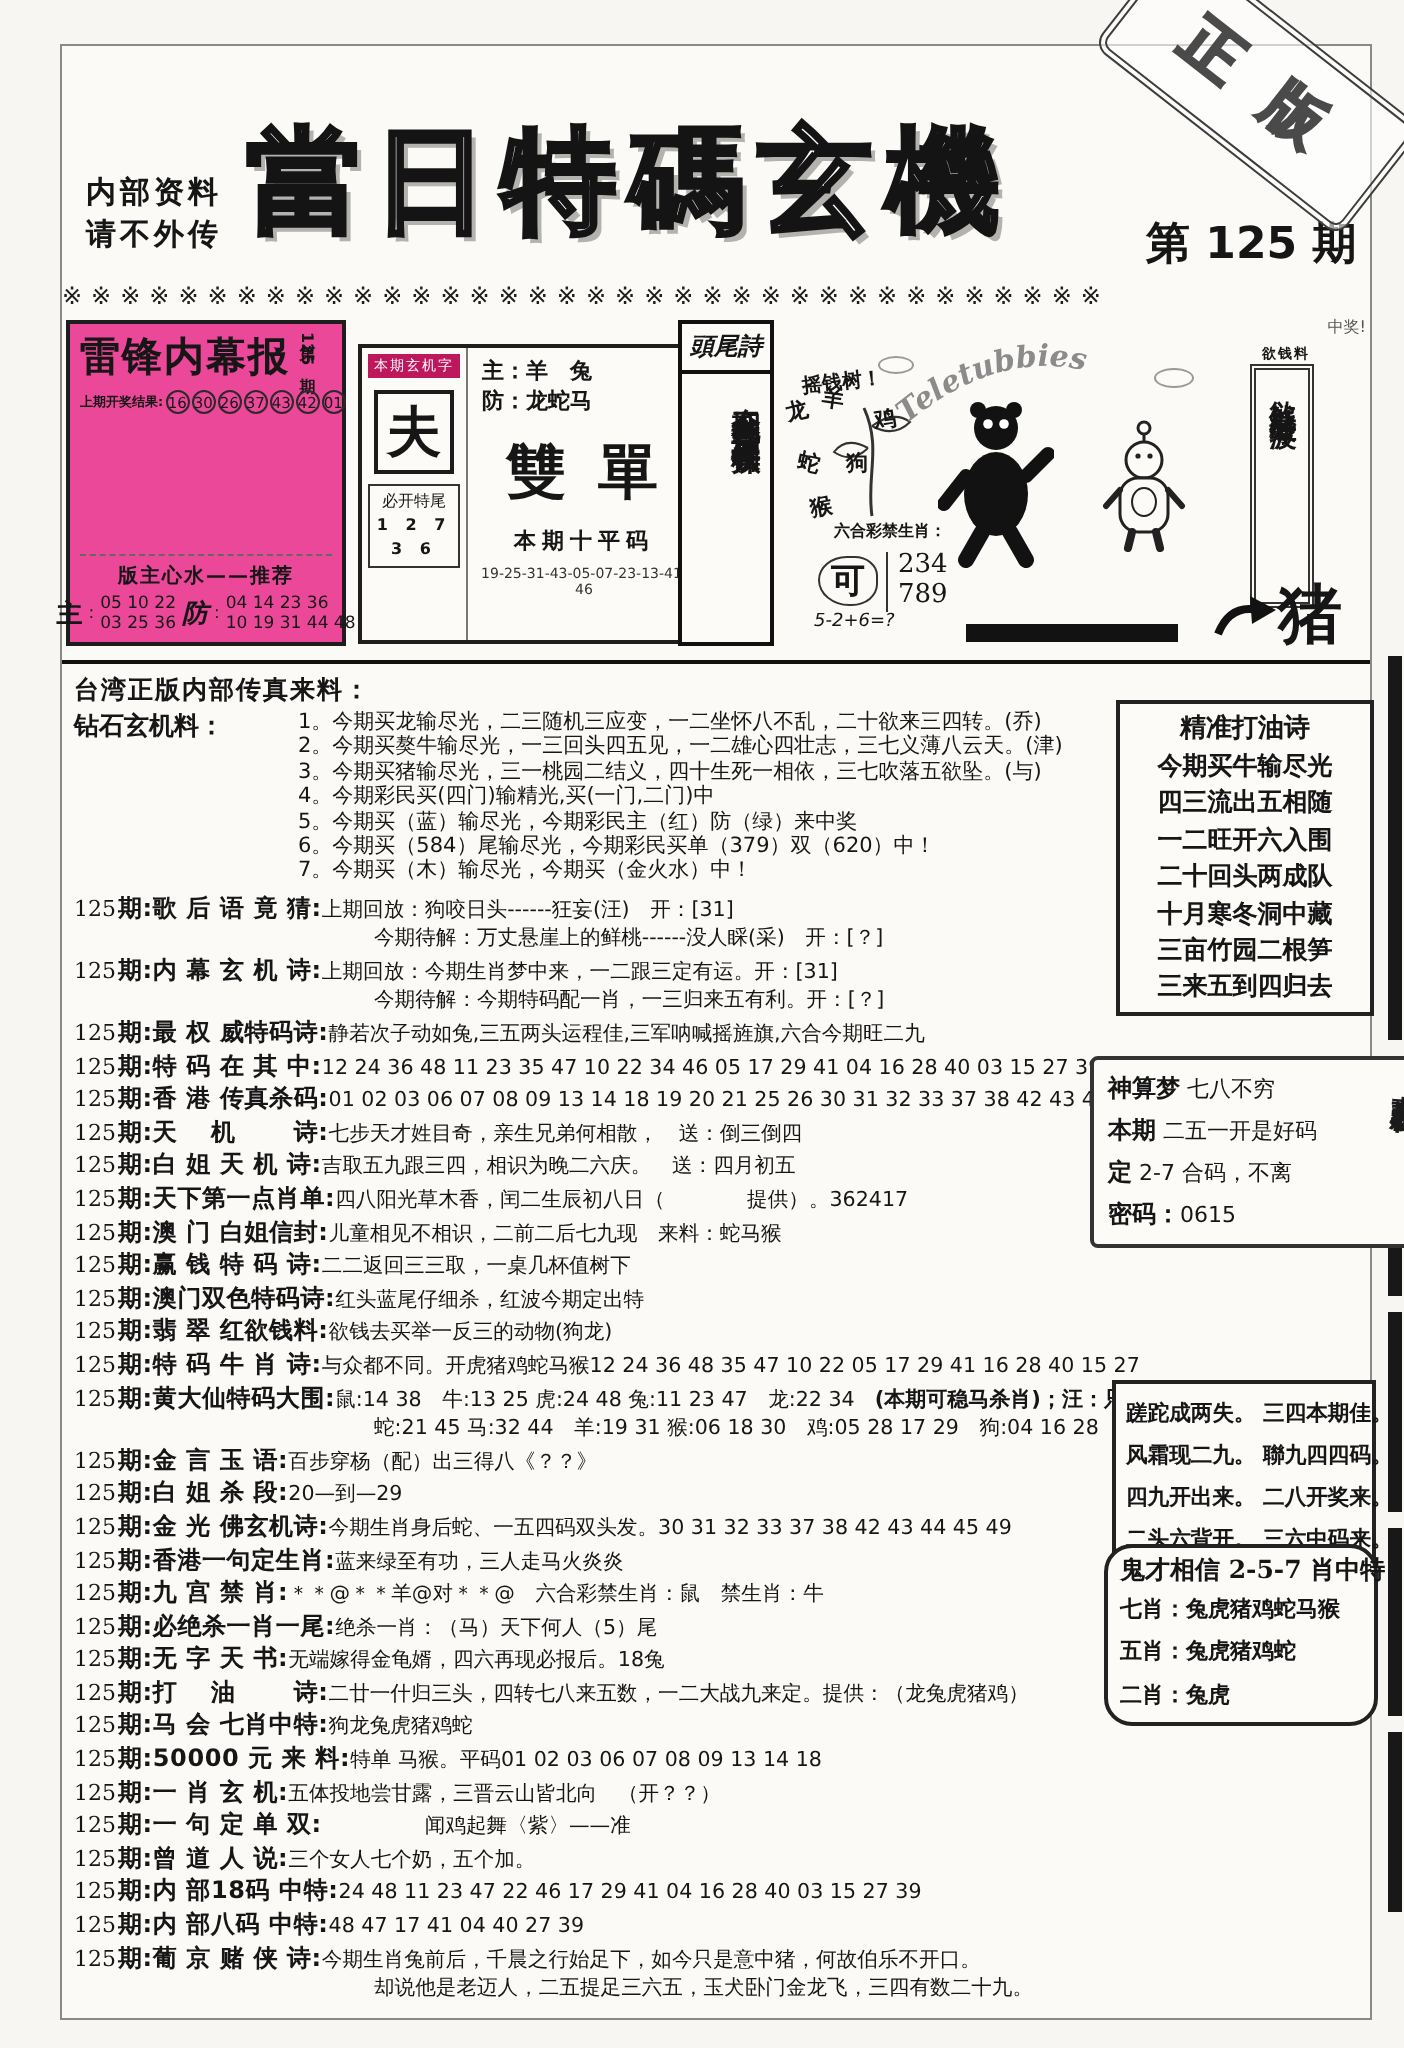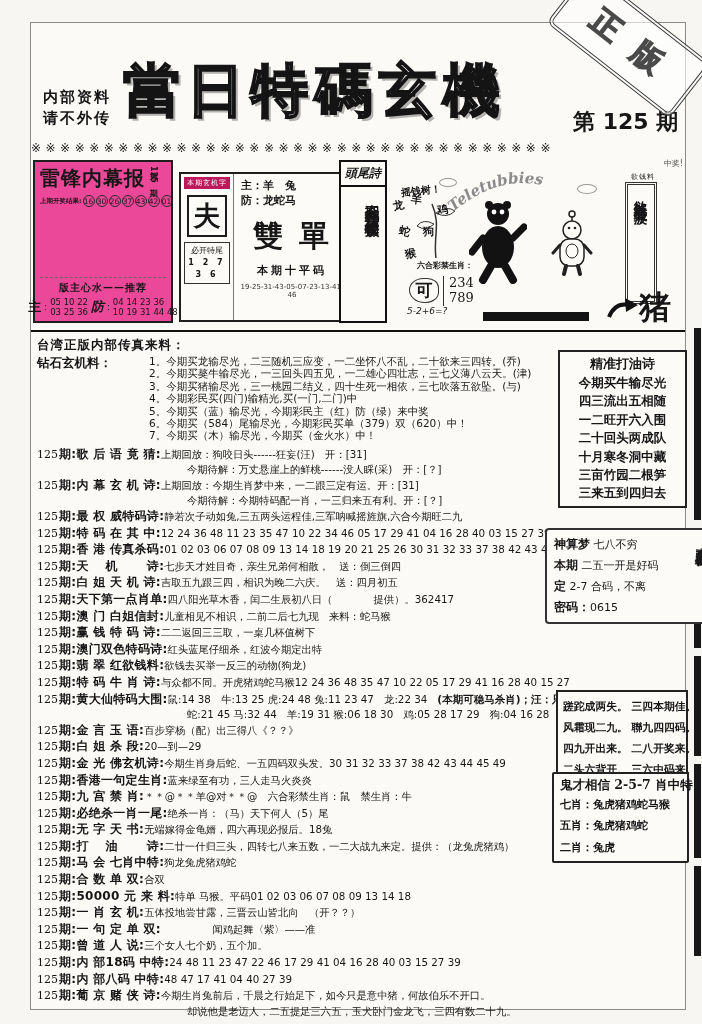--- a/index.html
+++ b/index.html
@@ -110,21 +110,21 @@
   .ke {
     border:1.5px solid #333; border-radius:55% 45% 50% 60%;
     width:30px; height:25px; display:flex; align-items:center; justify-content:center;
     font-size:17px; font-weight:bold; font-family:"DejaVu Serif",serif;
   }
   .ke-nums { border-left:1.5px solid #333; padding-left:5px; font-size:13px; line-height:1.15; font-family:"DejaVu Serif",serif; }
   .formula { position:absolute; left:16px; top:148px; font-size:9px; font-style:italic; }
   .blackbar { position:absolute; left:92px; top:154px; width:106px; height:9px; background:#121212; }
   .rightcol { position:absolute; left:576px; top:0; width:78px; height:168px; }
   .win-note { position:absolute; right:2px; top:0; font-size:8px; color:#555; }
-  .yq-header { position:absolute; left:24px; top:14px; font-size:7px; font-weight:normal; letter-spacing:1px; }
+  .yq-header { position:absolute; left:24px; top:14px; font-size:7px; font-weight:bold; letter-spacing:1px; }
   .yq-box {
     position:absolute; left:18px; top:24px; height:122px;
     border:3px double #333; padding:5px 4px;
     writing-mode:vertical-rl; font-size:13.5px; font-weight:bold; letter-spacing:2px;
     font-family:"DejaVu Serif",serif; background:#fcfbf8;
   }
   .pig-row { position:absolute; left:0px; top:128px; display:flex; align-items:center; }
   .pig { font-size:32px; font-weight:900; font-family:"DejaVu Serif",serif; }
   
   .main-box { position:relative; border-top:2px solid #111; margin-top:2px; padding:5px 8px 0 6px; }
@@ -148,21 +148,21 @@
   .shensuan { left:514px; top:196px; width:172px; border:2px solid #333; border-radius:4px; padding:4px 30px 4px 7px; }
   .ss-line { font-size:11px; line-height:1.75; white-space:nowrap; }
   .ss-b { font-weight:900; font-family:"DejaVu Serif",serif; font-size:12px; }
   .ss-stamp {
     position:absolute; right:0px; top:4px; writing-mode:vertical-rl;
     font-size:16px; font-weight:900; font-family:"DejaVu Serif",serif;
     transform:rotate(4deg); letter-spacing:1px; color:#1b1b1b;
   }
   .cuotuo { left:525px; top:358px; width:132px; border:2px solid #222; padding:4px 5px; }
   .ct-line { font-size:10.8px; font-weight:bold; line-height:1.95; font-family:"DejaVu Serif",serif; white-space:nowrap; }
-  .guicai { left:521px; top:440px; width:137px; border:2px solid #222; border-radius:2px; padding:3px 6px; }
+  .guicai { left:521px; top:440px; width:137px; border:2px solid #222; border-radius:14px; padding:3px 6px; }
   .gc-title { font-size:12.5px; font-weight:900; text-align:center; font-family:"DejaVu Serif",serif; white-space:nowrap; }
   .gc-line { font-size:11px; font-weight:bold; line-height:1.95; white-space:nowrap; }
   .hbar { position:absolute; left:694px; width:7px; background:#181818; }
 </style>
 </head>
 <body>
 
 <div class="sheet">
 
   <div class="header">
@@ -467,26 +467,20 @@
 
       </div>
         <div class="row">
         <div class="row-line">
           <span class="row-n">125</span><span class="row-label">期:马 会 七肖中特:</span><span class="row-text">狗龙兔虎猪鸡蛇</span>
         </div>
 
       </div>
         <div class="row">
         <div class="row-line">
-          <span class="row-n">125</span><span class="row-label">期:合 数 单 双:</span><span class="row-text">合双</span>
-        </div>
-
-      </div>
-        <div class="row">
-        <div class="row-line">
           <span class="row-n">125</span><span class="row-label">期:50000 元 来 料:</span><span class="row-text">特单 马猴。平码01 02 03 06 07 08 09 13 14 18</span>
         </div>
 
       </div>
         <div class="row">
         <div class="row-line">
           <span class="row-n">125</span><span class="row-label">期:一 肖 玄 机:</span><span class="row-text">五体投地尝甘露，三晋云山皆北向　（开？？）</span>
         </div>
 
       </div>

